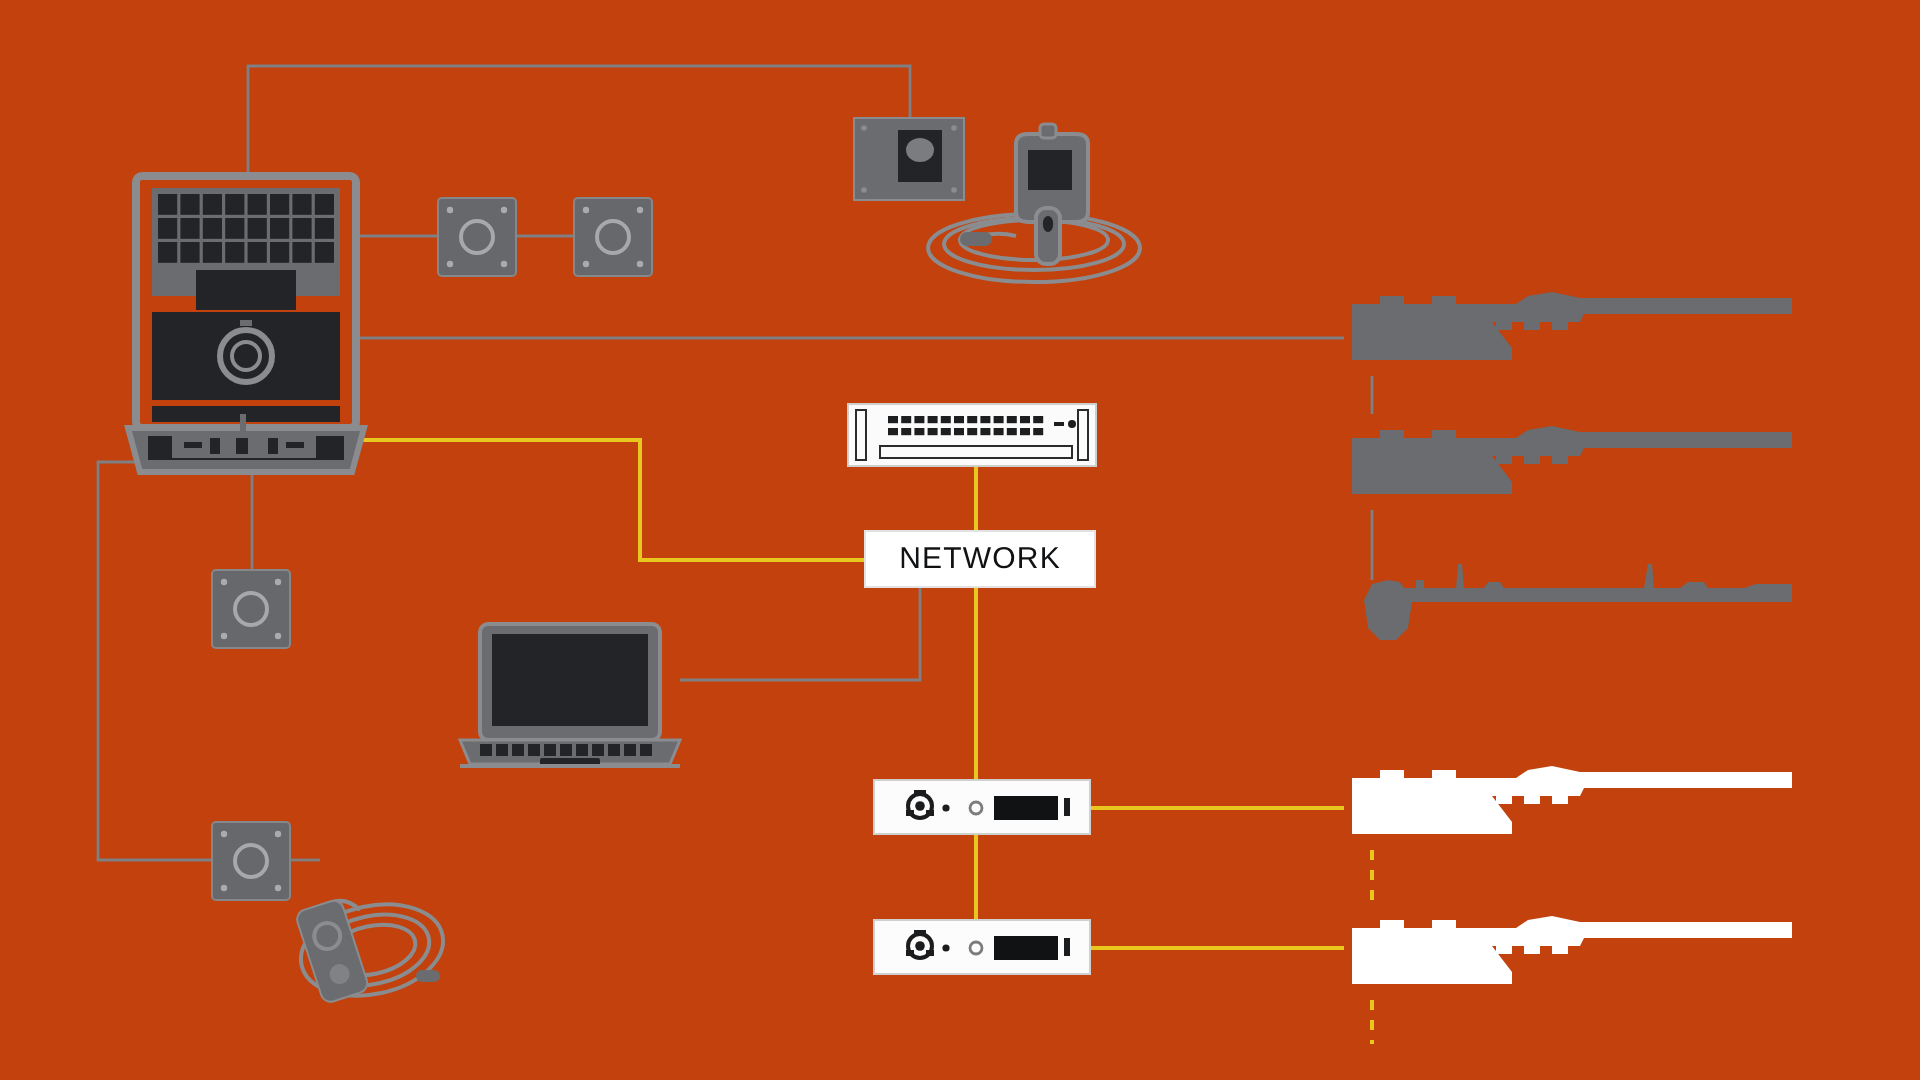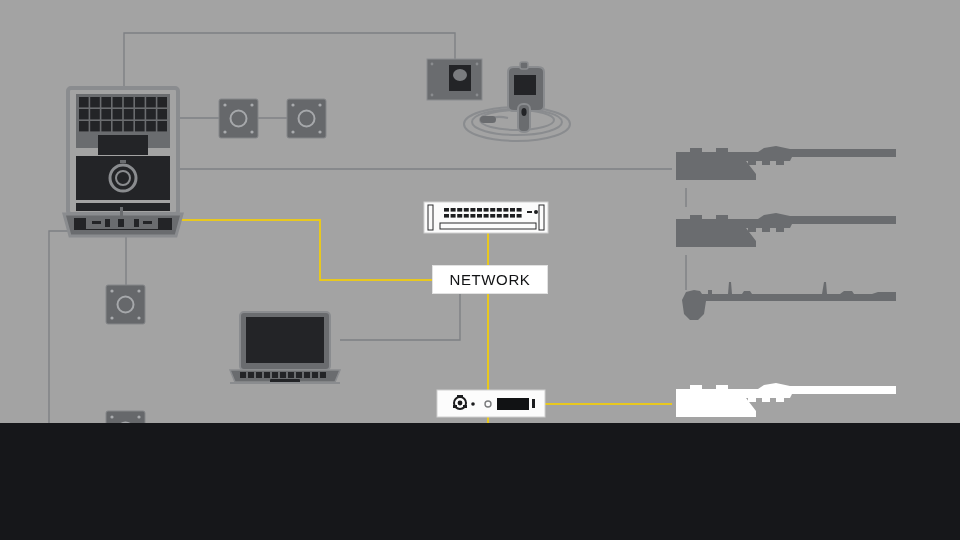--- a/index.html
+++ b/index.html
@@ -3,22 +3,22 @@
 <meta charset="utf-8">
 <style>
   html, body {
     margin: 0;
     padding: 0;
     background: #16171a;
   }
   #stage {
     position: relative;
     width: 960px;
-    height: 423px;
-    background: #a3a3a3;
+    height: 540px;
+    background: #c2410c;
     overflow: hidden;
     font-family: "Liberation Sans", sans-serif;
   }
   #diagram-svg {
     position: absolute;
     left: 0;
     top: 0;
     width: 960px;
     height: 540px;
     display: block;

